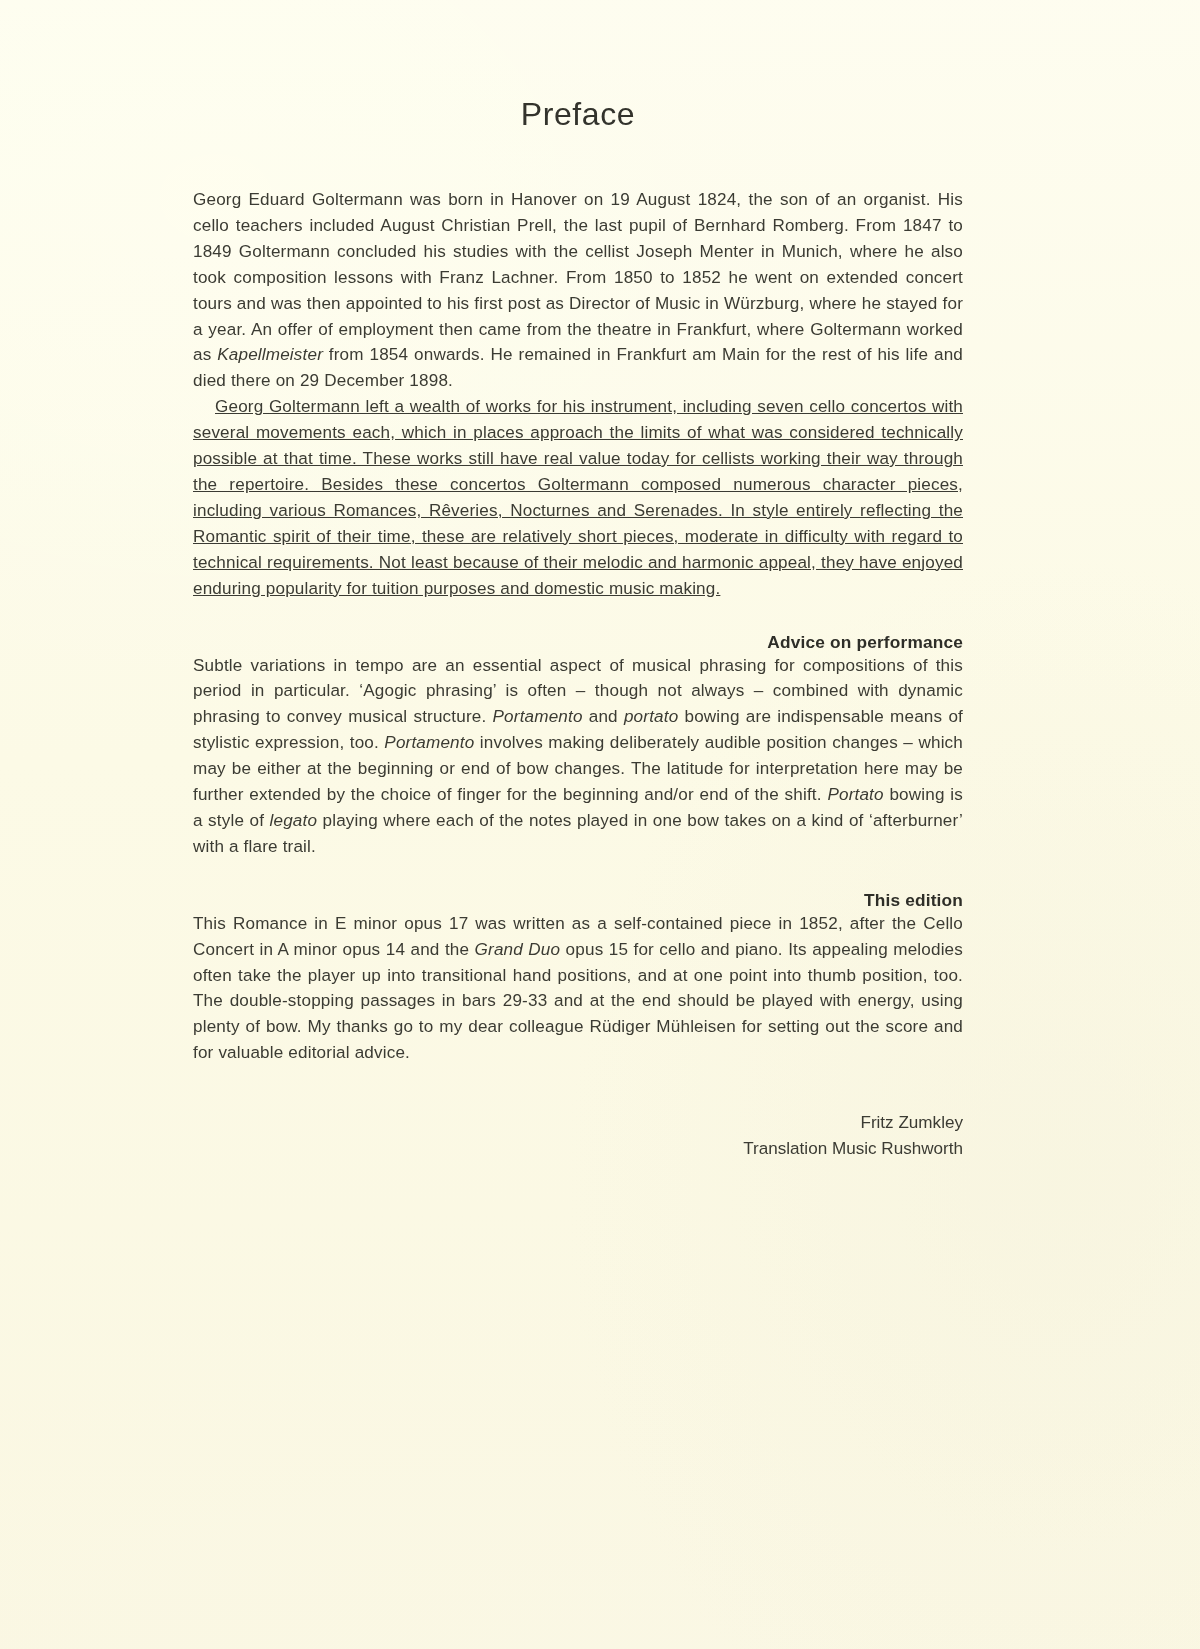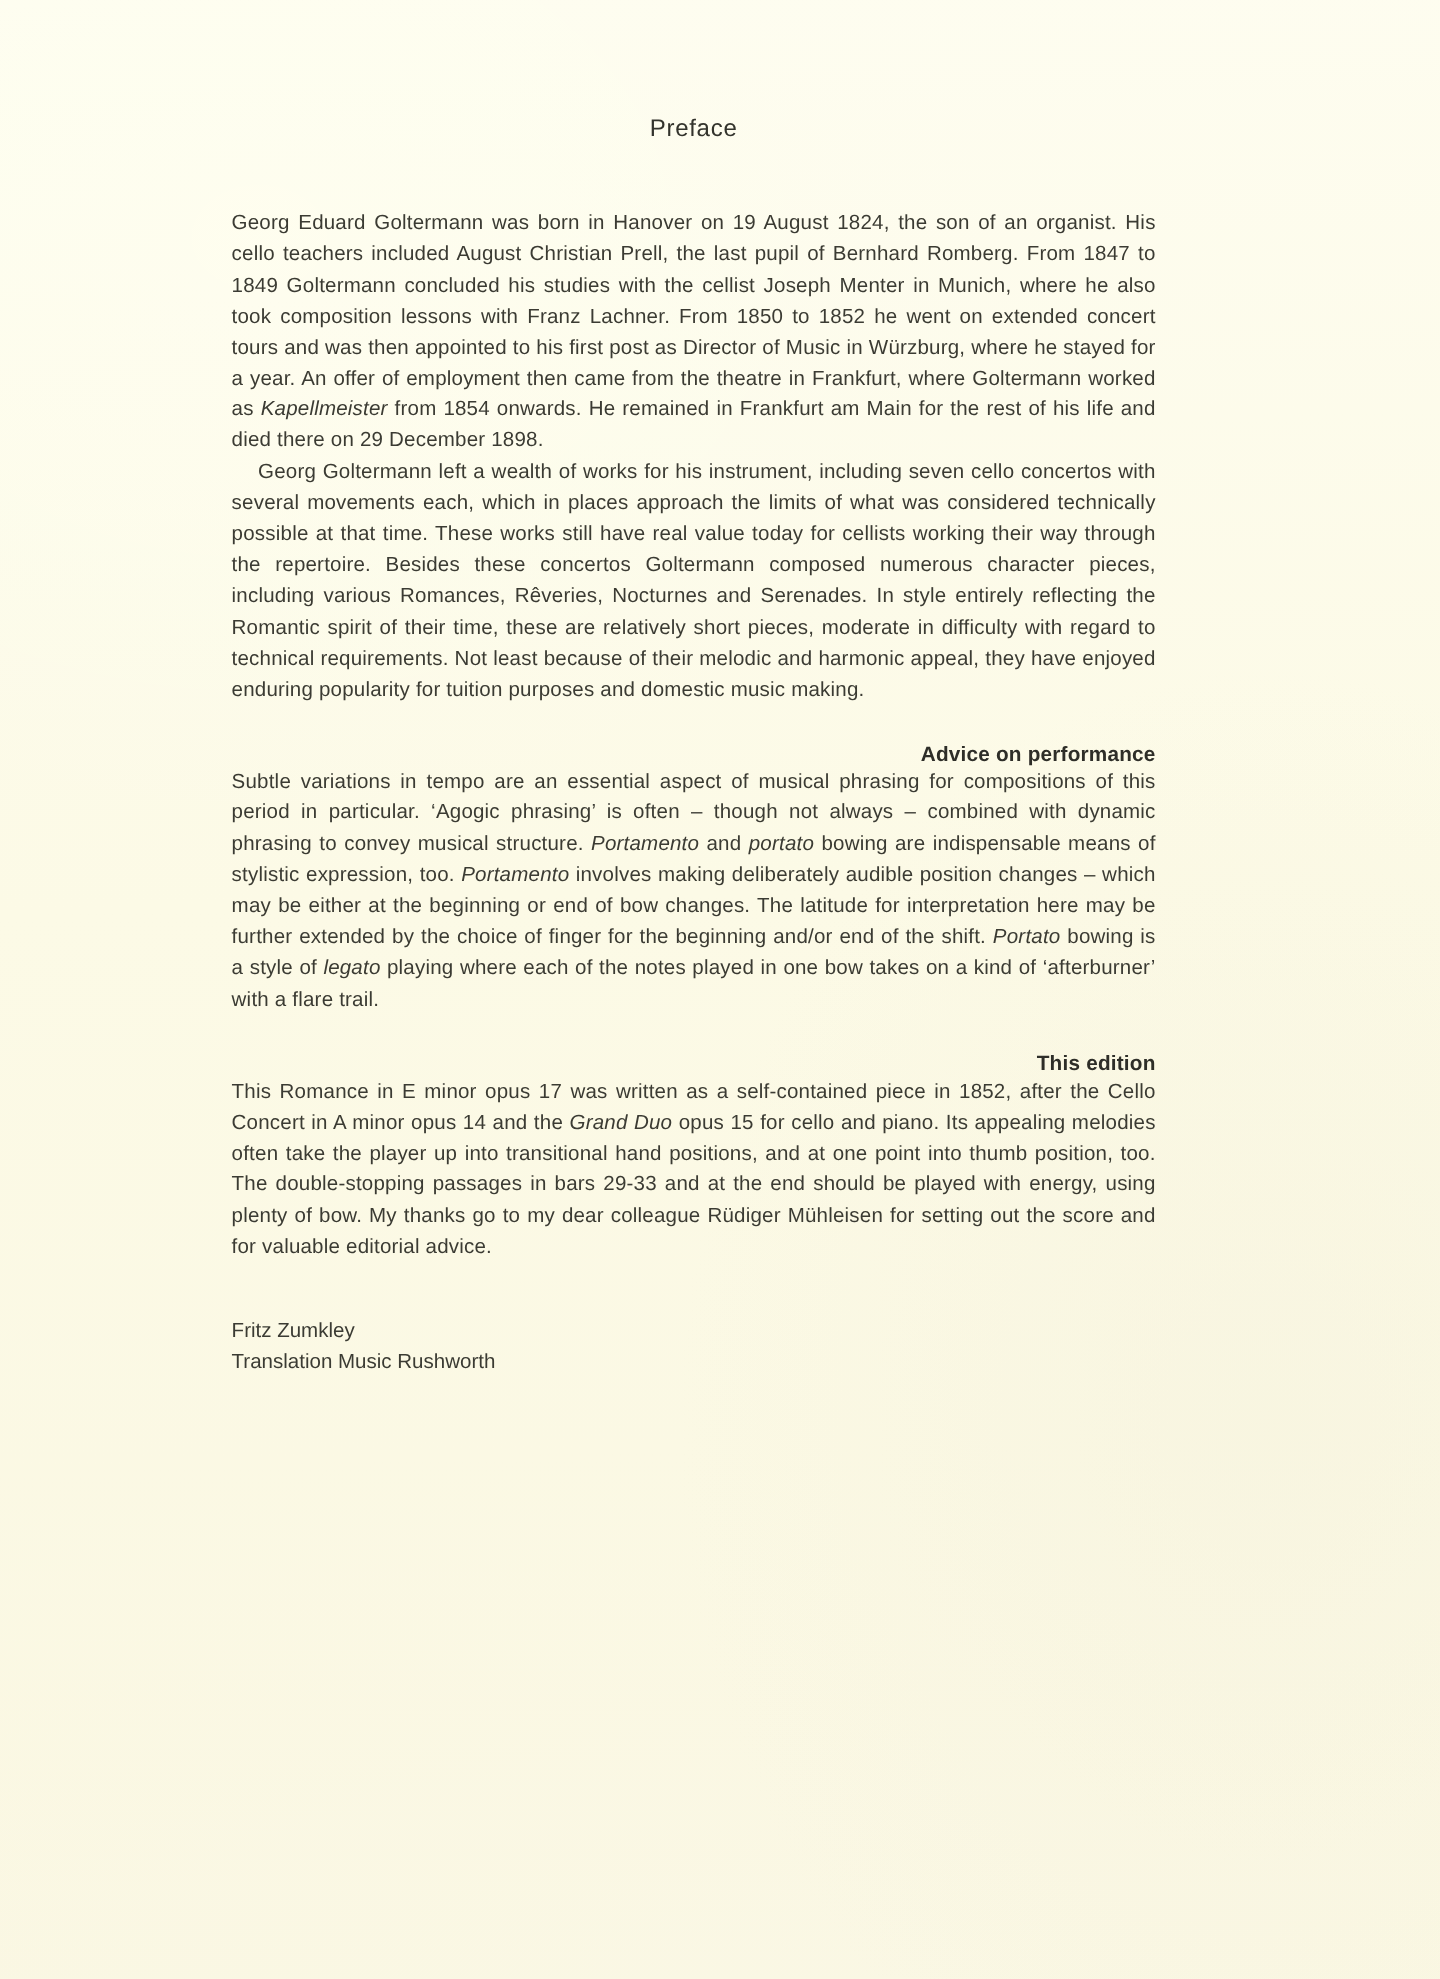--- a/index.html
+++ b/index.html
@@ -33,56 +33,58 @@
     inset: 0;
     z-index: 1;
   }
   .content {
     position: absolute;
     left: 193px;
     top: 96px;
     width: 770px;
   }
   h1.doc-title {
-    font-size: 20px;
+    font-size: 32px;
     font-weight: normal;
     letter-spacing: 0.6px;
     text-align: center;
     margin: 0 0 54px 0;
     color: #33332c;
   }
   p.body-text {
     font-size: 17.1px;
     line-height: 25.9px;
     margin: 0;
     text-align: justify;
     text-justify: inter-word;
     color: #3b3b33;
     letter-spacing: 0.01em;
   }
   p.indent {
     text-indent: 22px;
+    text-decoration: underline;
   }
   h2.section-heading {
     font-size: 17.3px;
     font-weight: bold;
     margin: 0;
     padding: 0;
     color: #2e2e28;
     letter-spacing: 0.01em;
     text-align: right;
   }
   .gap-before-heading {
     height: 30px;
   }
   em {
     font-style: italic;
   }
   .signature {
     margin-top: 44px;
+    text-align: right;
     font-size: 17.1px;
     line-height: 25.9px;
     color: #3b3b33;
   }
   .sig-line {
     display: block;
   }
 </style>
 </head>
 <body>

